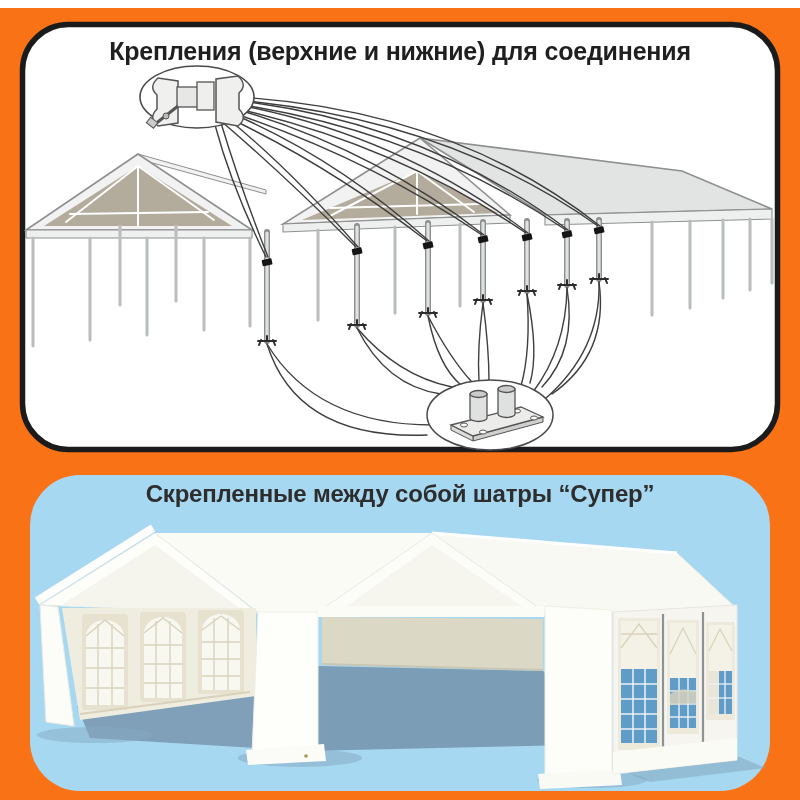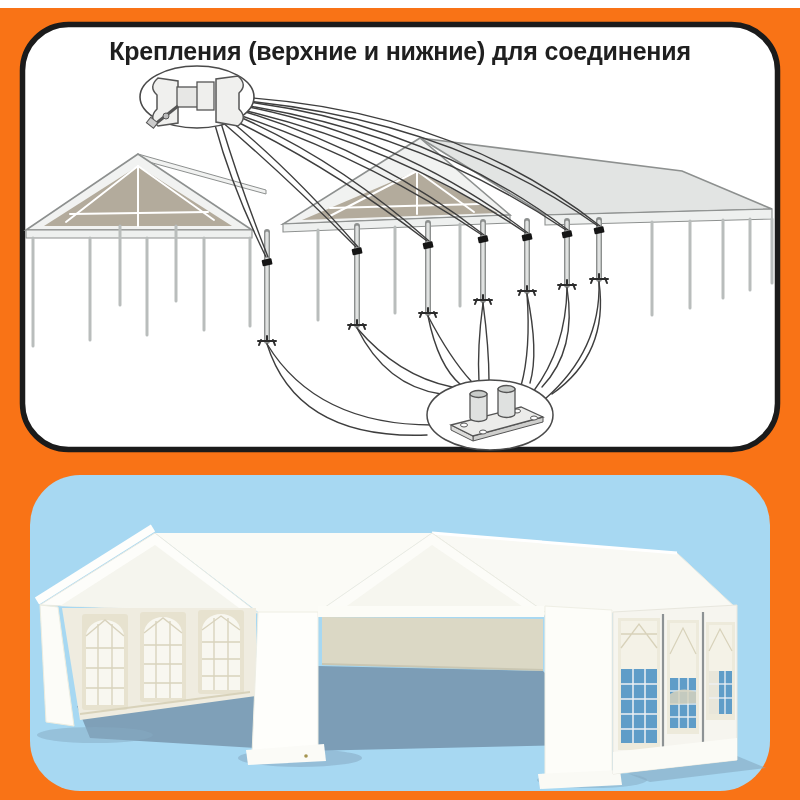--- a/index.html
+++ b/index.html
@@ -345,14 +345,15 @@
           <polygon points="613,744 737,730 737,752 613,766" fill="#fbfbf6"></polygon>
         </g>
       </g>
     </g>
   </g>
 </svg>
 
 <div class="title-upper">
   <span class="l1">Крепления (верхние и нижние) для соединения</span>
 </div>
+<div class="title-lower">Скрепленные между собой шатры “Супер”</div>
 
 </div>
 
 </body></html>

